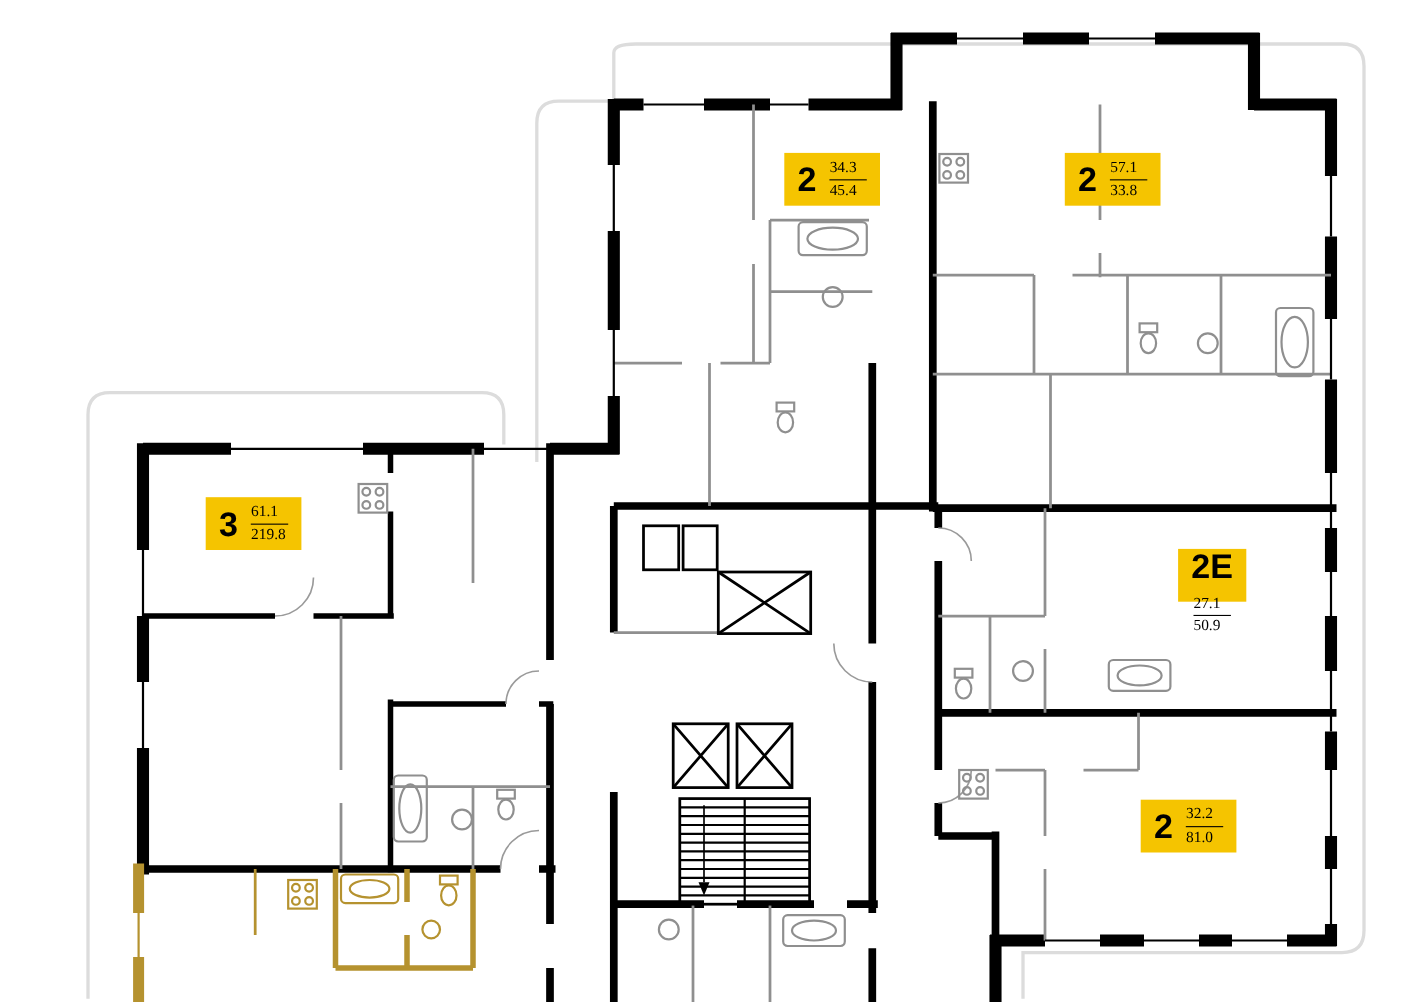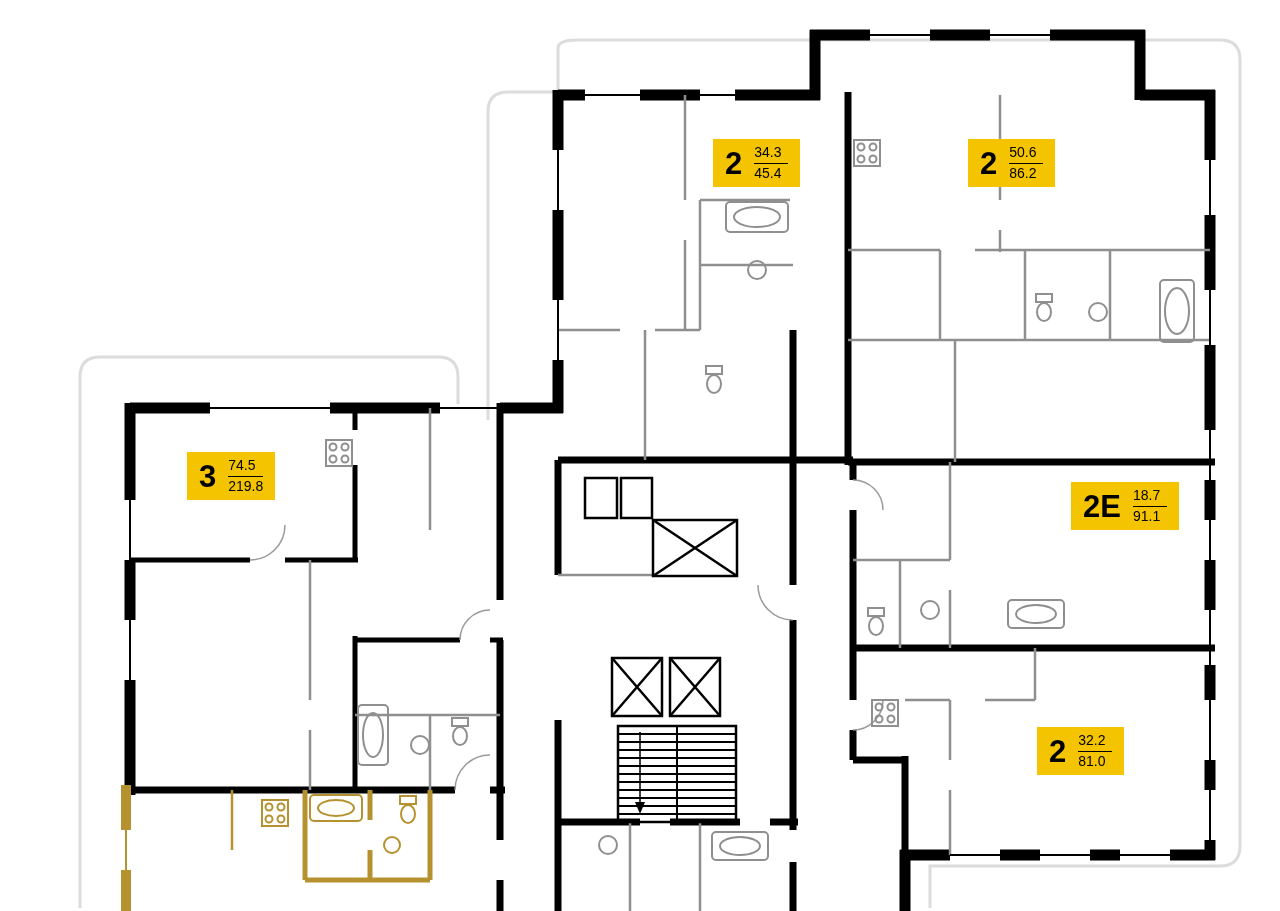--- a/index.html
+++ b/index.html
@@ -7,27 +7,27 @@
     position:relative;width:1280px;height:911px;background:#fff;
     font-family:"Liberation Sans",sans-serif;overflow:hidden;
   }
   .stage svg{position:absolute;left:0;top:0;}
   .badge{
     position:absolute;display:flex;align-items:center;gap:12px;
     background:#F5C400;color:#000;height:48px;padding:0 12px;
     box-sizing:border-box;cursor:pointer;
   }
   .badge .num{font-size:31px;font-weight:700;line-height:1;}
-  .badge .areas{display:flex;flex-direction:column;align-items:stretch;font-size:14px;line-height:1.1;}
+  .badge .areas{display:flex;flex-direction:column;align-items:stretch;font-size:14px;line-height:1.1;font-family:Liberation Serif, serif;}
   .badge .frac{height:0;border-top:1.6px solid #000;margin:2px 0;min-width:34px;}
   .badge .a-top,.badge .a-bot{white-space:nowrap;}
   .b1{left:713px;top:139px;}
   .b2{left:968px;top:139px;}
   .b3{left:187px;top:452px;}
-  .b4{left:1071px;top:482px;}
+  .b4{left:1071px;top:499px;flex-direction:column;}
   .b5{left:1037px;top:727px;}
 </style>
 </head>
 <body>
 
 <div class="stage">
 
   <svg width="1280" height="911" viewBox="0 0 1280 911">
 
     <g stroke="#dcdcdc" stroke-width="3" fill="none">
@@ -216,41 +216,41 @@
     <span class="areas">
       <span class="a-top">34.3</span>
       <span class="frac"></span>
       <span class="a-bot">45.4</span>
     </span>
   </div>
 
   <div class="badge b2">
     <span class="num">2</span>
     <span class="areas">
-      <span class="a-top">50.6</span>
-      <span class="frac"></span>
-      <span class="a-bot">86.2</span>
+      <span class="a-top">57.1</span>
+      <span class="frac"></span>
+      <span class="a-bot">33.8</span>
     </span>
   </div>
 
   <div class="badge b3">
     <span class="num">3</span>
     <span class="areas">
-      <span class="a-top">74.5</span>
+      <span class="a-top">61.1</span>
       <span class="frac"></span>
       <span class="a-bot">219.8</span>
     </span>
   </div>
 
   <div class="badge b4">
     <span class="num">2E</span>
     <span class="areas">
-      <span class="a-top">18.7</span>
-      <span class="frac"></span>
-      <span class="a-bot">91.1</span>
+      <span class="a-top">27.1</span>
+      <span class="frac"></span>
+      <span class="a-bot">50.9</span>
     </span>
   </div>
 
   <div class="badge b5">
     <span class="num">2</span>
     <span class="areas">
       <span class="a-top">32.2</span>
       <span class="frac"></span>
       <span class="a-bot">81.0</span>
     </span>

